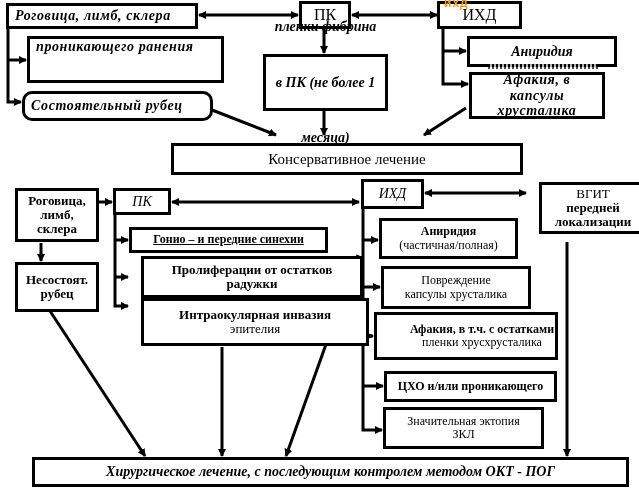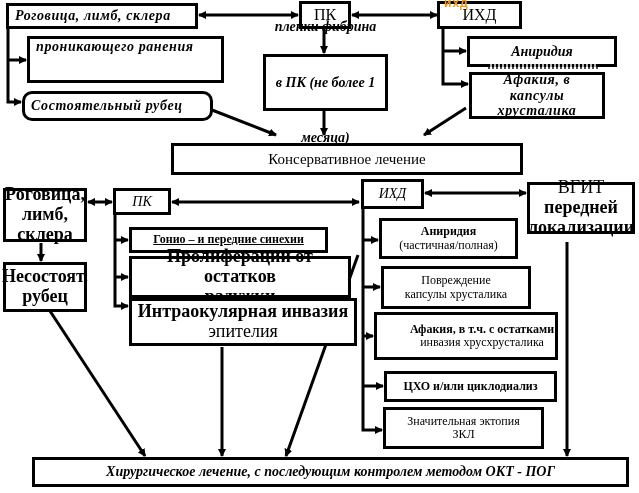--- a/index.html
+++ b/index.html
@@ -6,21 +6,21 @@
     body { width: 639px; height: 493px; position: relative; overflow: hidden;
            font-family: "Liberation Serif", "DejaVu Serif", serif; color: #000; }
     #canvas { position: absolute; left: 0; top: 0; width: 639px; height: 493px; }
     svg.lines { position: absolute; left: 0; top: 0; width: 639px; height: 493px; }
     .box { position: absolute; box-sizing: border-box; border: 3px solid #000; background: #fff;
            display: flex; align-items: center; justify-content: center; text-align: center;
            font-weight: bold; line-height: 1.1; }
     .box span { display: block; }
     .left { justify-content: flex-start; text-align: left; padding-left: 6px; }
     .f14 { font-size: 14px; font-style: italic; }
-    .f13 { font-size: 18px; }
+    .f13 { font-size: 13px; margin-left: 12px; }
     .f12 { font-size: 12px; }
     .f15 { font-size: 15px; }
     .f16 { font-size: 16px; }
     .norm { font-weight: normal; }
     .ls { letter-spacing: 0.6px; }
     .ghost { position: absolute; left: 444px; top: -4px; color: #f29a1a; font-weight: bold;
              font-size: 12px; font-family: "Liberation Sans", sans-serif; letter-spacing: 1px; }
     .dots { position: absolute; left: 488px; top: 64px; width: 110px; height: 5px;
             background: repeating-linear-gradient(90deg, #000 0 2px, #fff 2px 4px); opacity: 0.7; }
     .multi { flex-direction: column; }
@@ -139,24 +139,24 @@
   <div class="box f12 multi" style="left:379px;top:218px;width:139px;height:41px;">
     <span>Аниридия</span>
     <span class="norm">(частичная/полная)</span>
   </div>
   <div class="box f12 multi" style="left:381px;top:266px;width:150px;height:43px;">
     <span class="norm">Повреждение</span>
     <span class="norm">капсулы хрусталика</span>
   </div>
   <div class="box f12 multi" style="left:374px;top:312px;width:184px;height:48px;padding-left:32px;">
     <span>Афакия, в т.ч. с остатками</span>
-    <span class="norm">инвазия хрусхрусталика</span>
+    <span class="norm">пленки хрусхрусталика</span>
   </div>
   <div class="box f12" style="left:384px;top:371px;width:173px;height:31px;">
-    <span>ЦХО и/или циклодиализ</span>
+    <span>ЦХО и/или проникающего</span>
   </div>
   <div class="box f12 multi norm" style="left:383px;top:407px;width:161px;height:42px;">
     <span>Значительная эктопия</span>
     <span>ЗКЛ</span>
   </div>
   <div class="box f14" style="left:32px;top:457px;width:597px;height:30px;">
     <span>Хирургическое лечение, с последующим контролем методом ОКТ - ПОГ</span>
   </div>
 </div>
 

